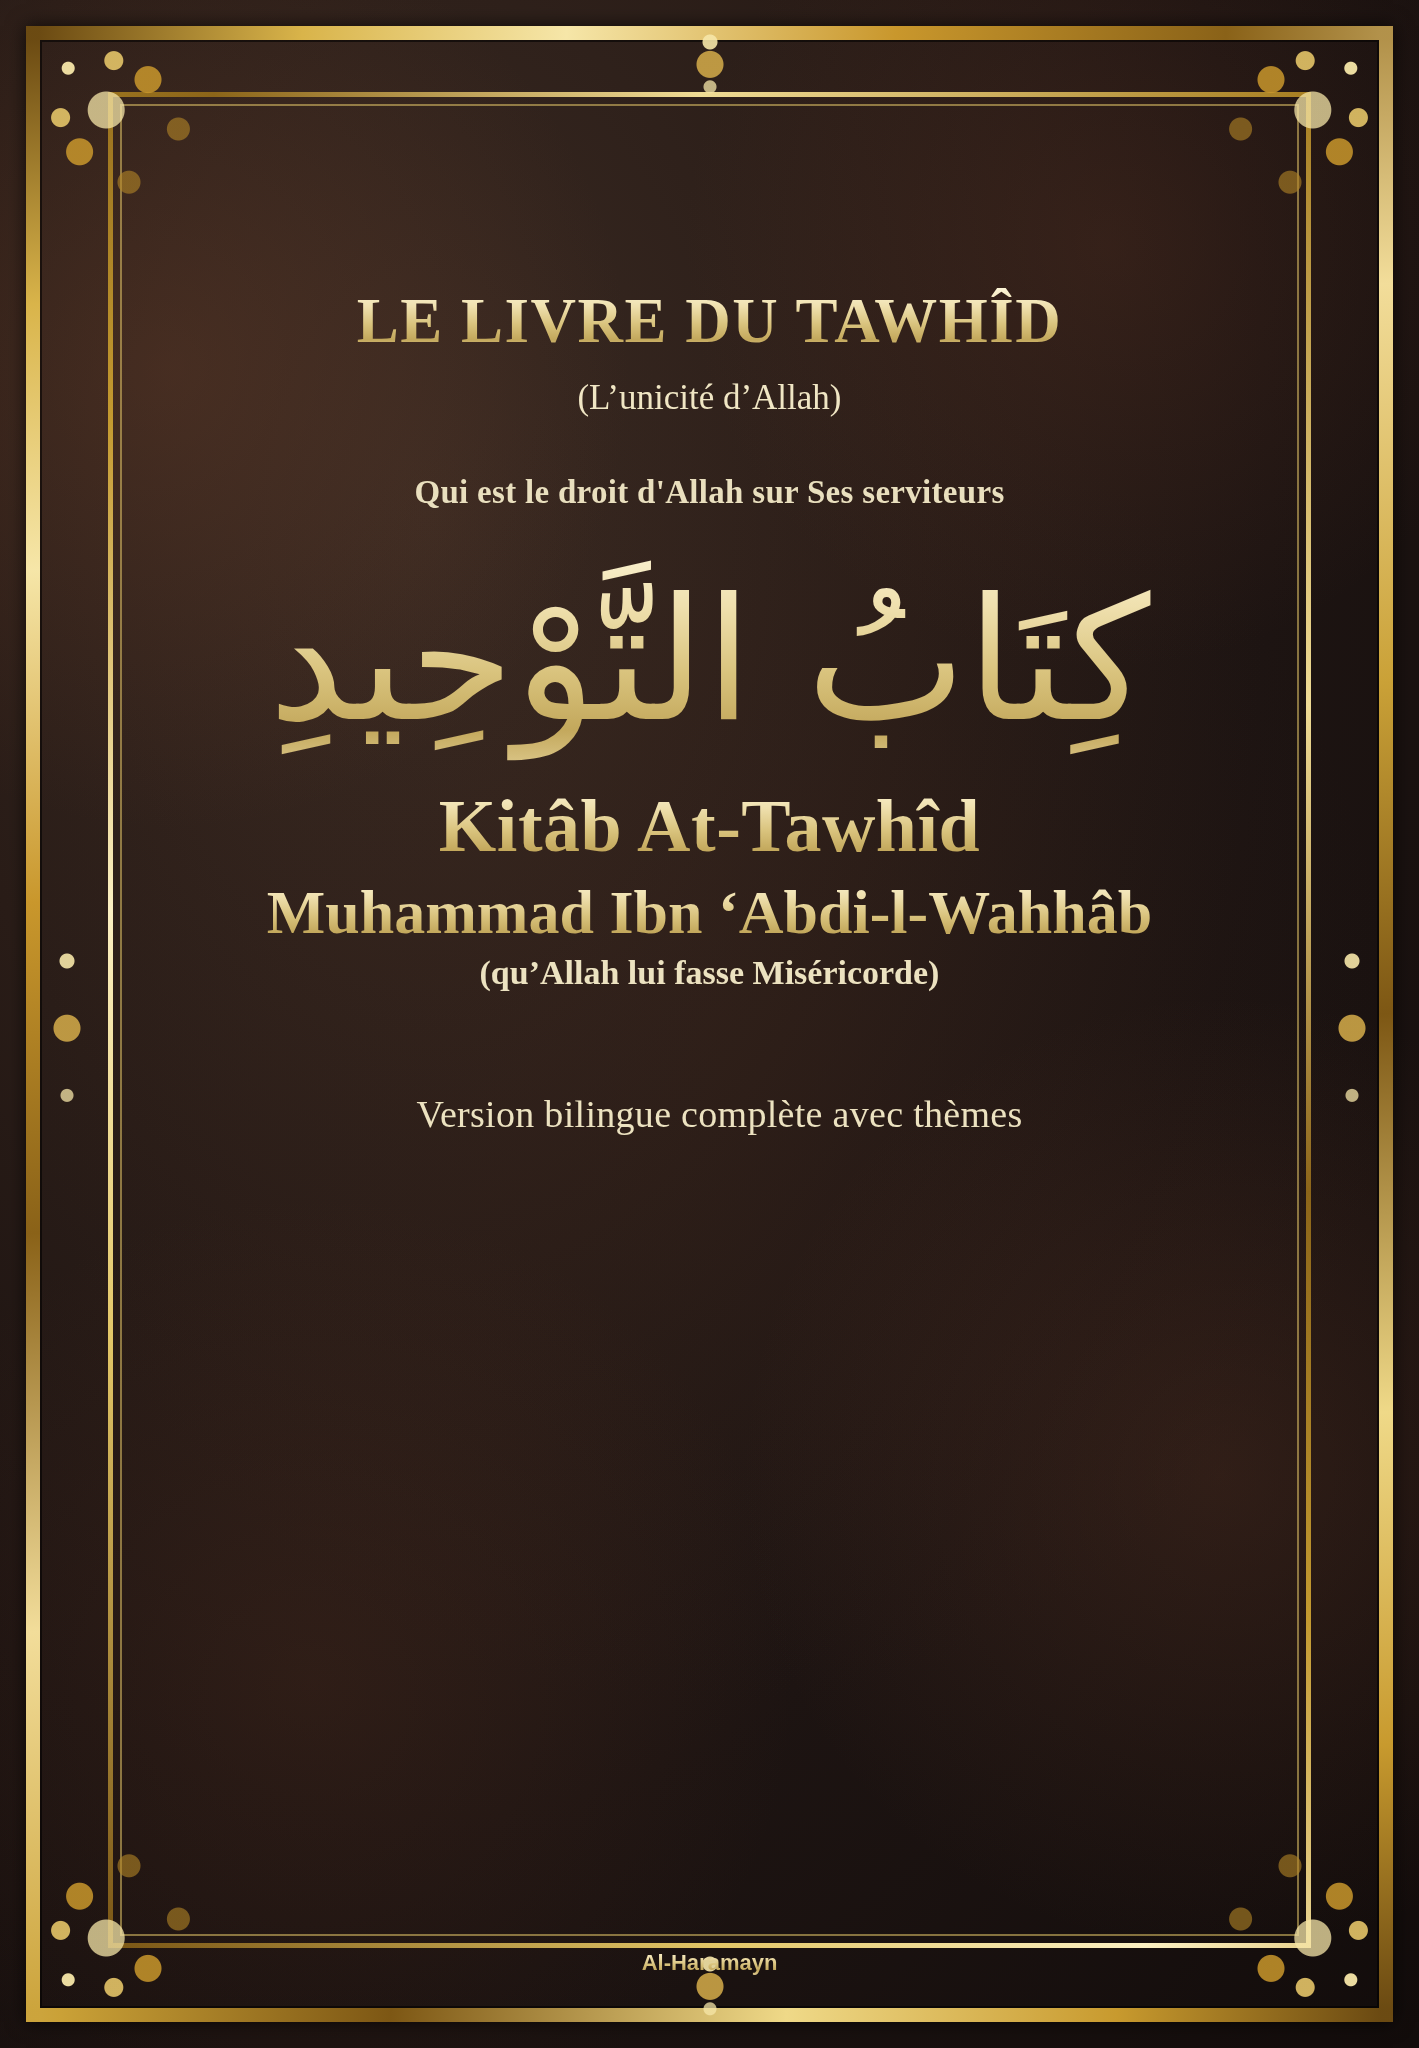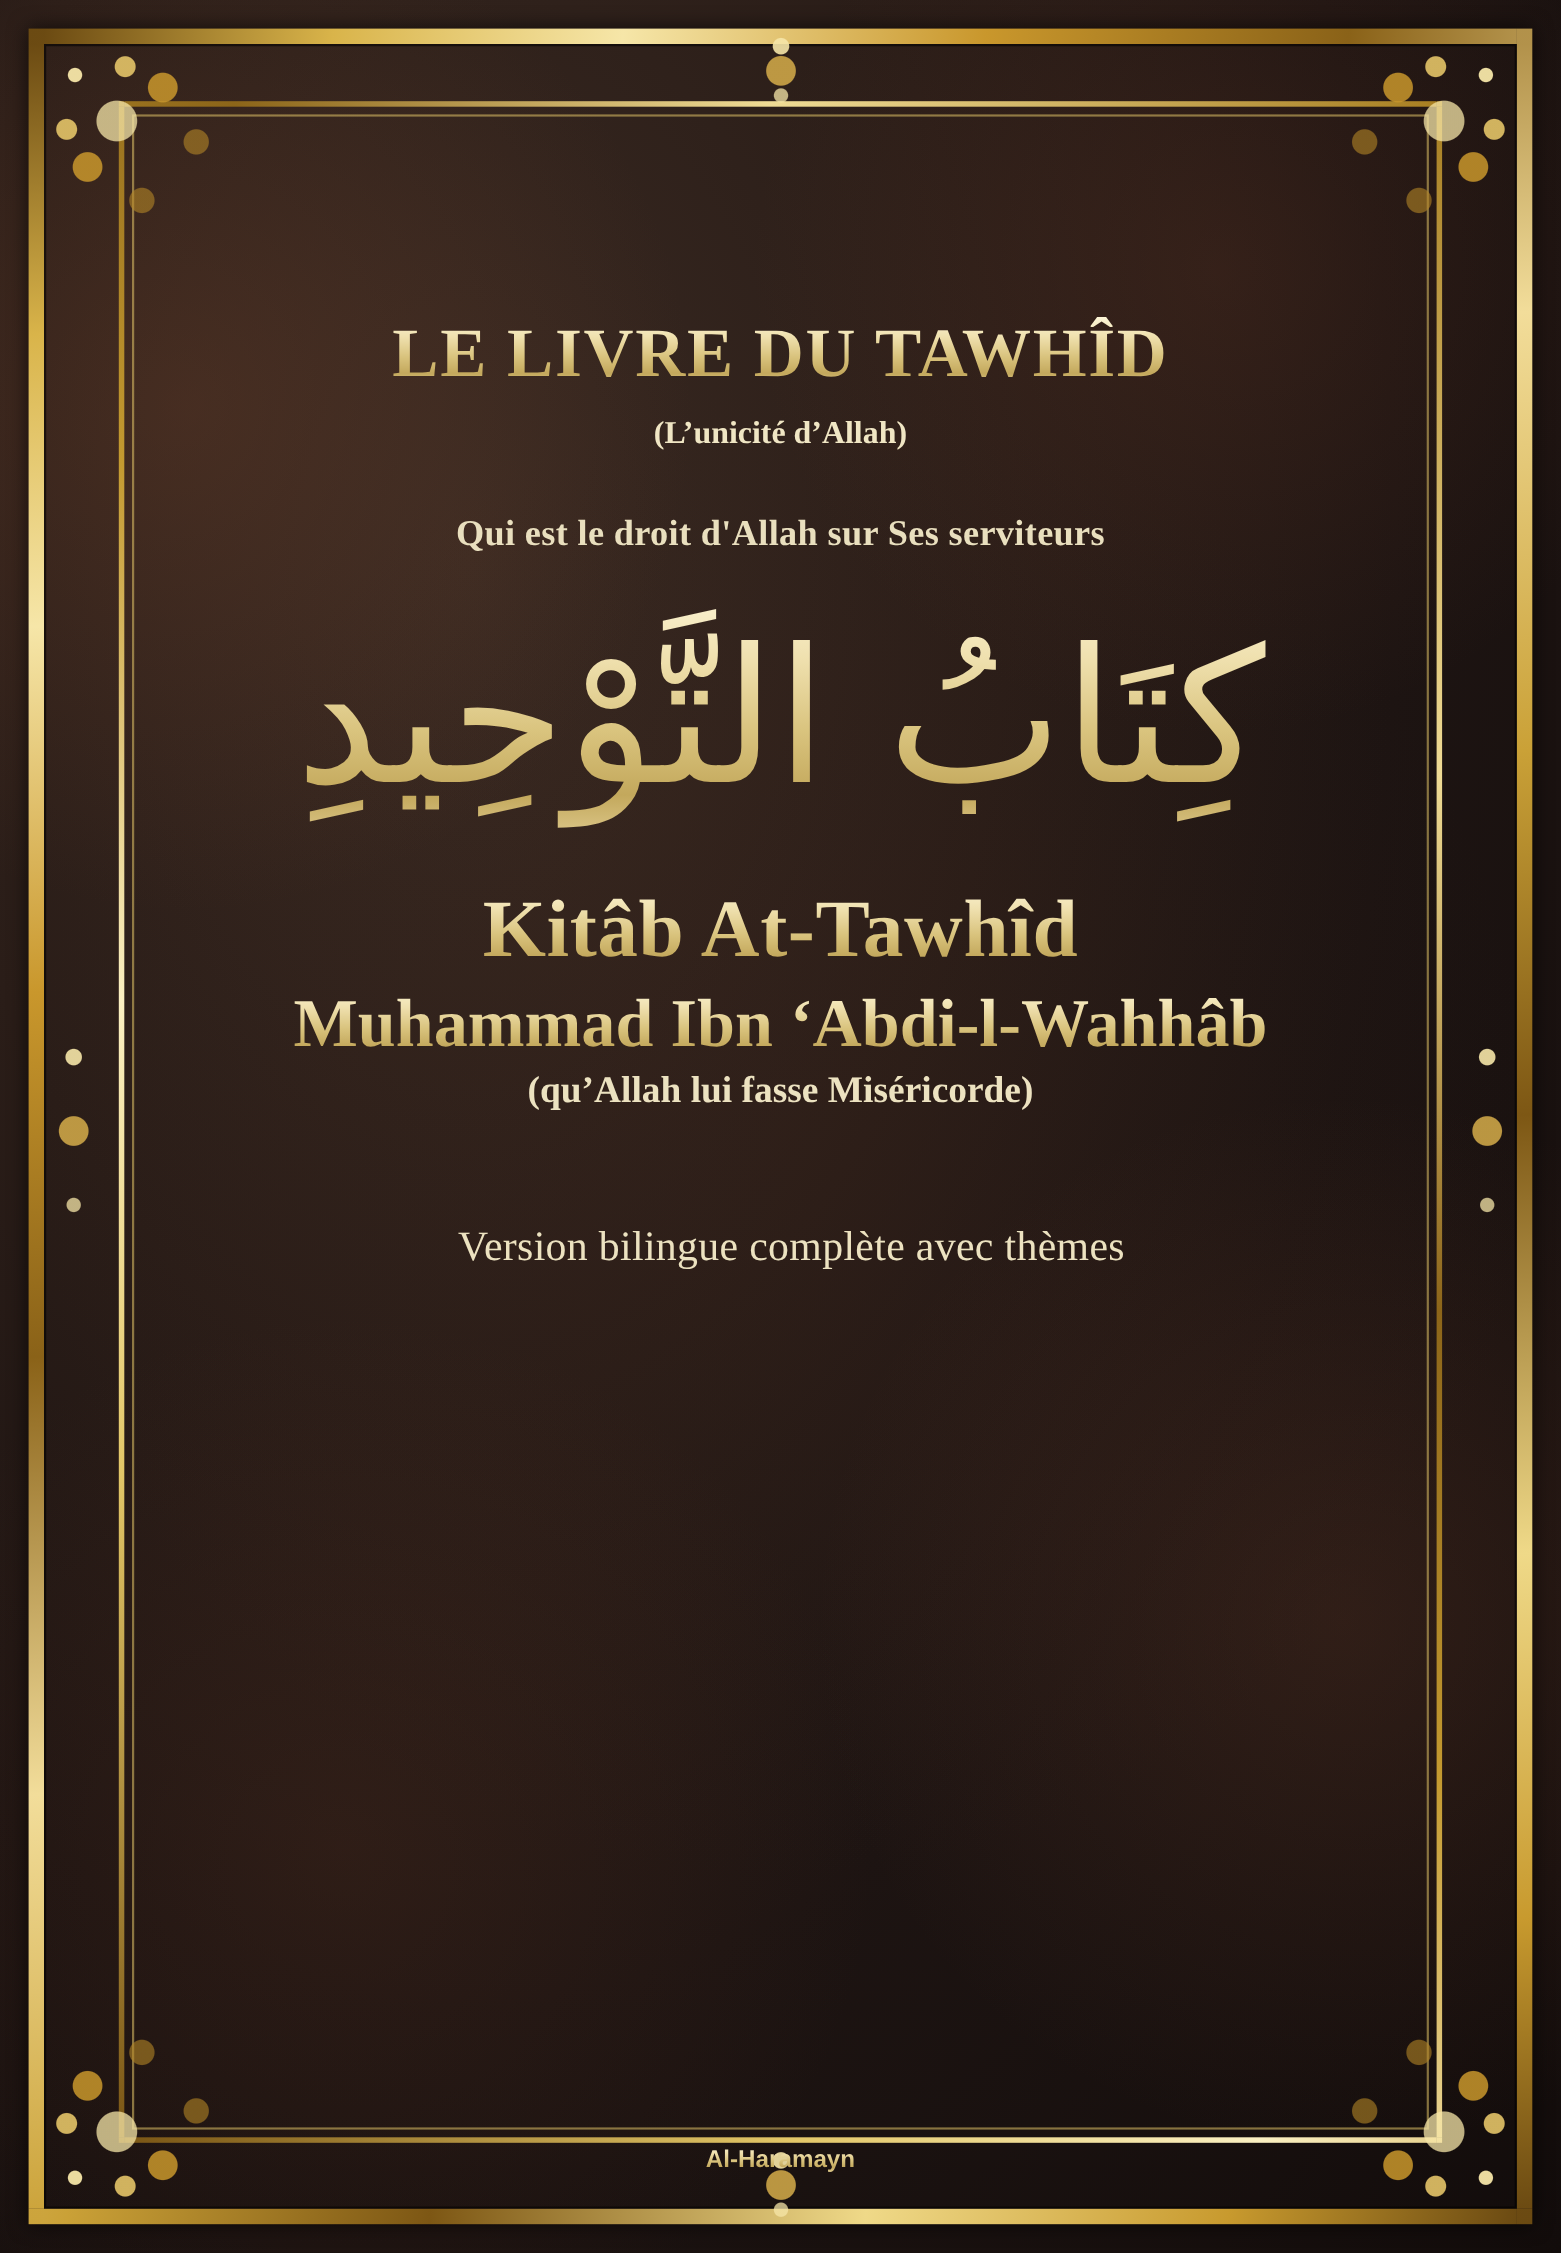--- a/index.html
+++ b/index.html
@@ -122,22 +122,22 @@
     font-size: 63px;
     font-weight: bold;
     letter-spacing: 1.5px;
     line-height: 1.05;
     white-space: nowrap;
   }
   .title-main .u { text-decoration: underline; text-underline-offset: 4px; }
 
   .subtitle-paren {
     margin-top: 24px;
-    font-size: 29px;
-    font-weight: bold;
+    font-size: 35px;
+    font-weight: normal;
     color: #f0e6c4;
   }
 
   .tagline {
     margin-top: 56px;
     font-size: 33px;
     font-weight: bold;
     color: #e9dfbe;
     letter-spacing: 0.3px;
     text-align: center;
@@ -147,21 +147,20 @@
     margin-top: 26px;
     font-size: 170px;
     line-height: 1.45;
     direction: rtl;
     font-family: "DejaVu Sans", "Liberation Sans", sans-serif;
     font-weight: normal;
     width: 100%;
   }
 
   .translit {
-    margin-top: 26px;
     font-size: 74px;
     font-weight: bold;
     letter-spacing: 0.5px;
   }
   .translit .u { text-decoration: underline; text-underline-offset: 5px; }
 
   .author-pre {
     margin-top: 74px;
     font-size: 34px;
     font-weight: bold;

